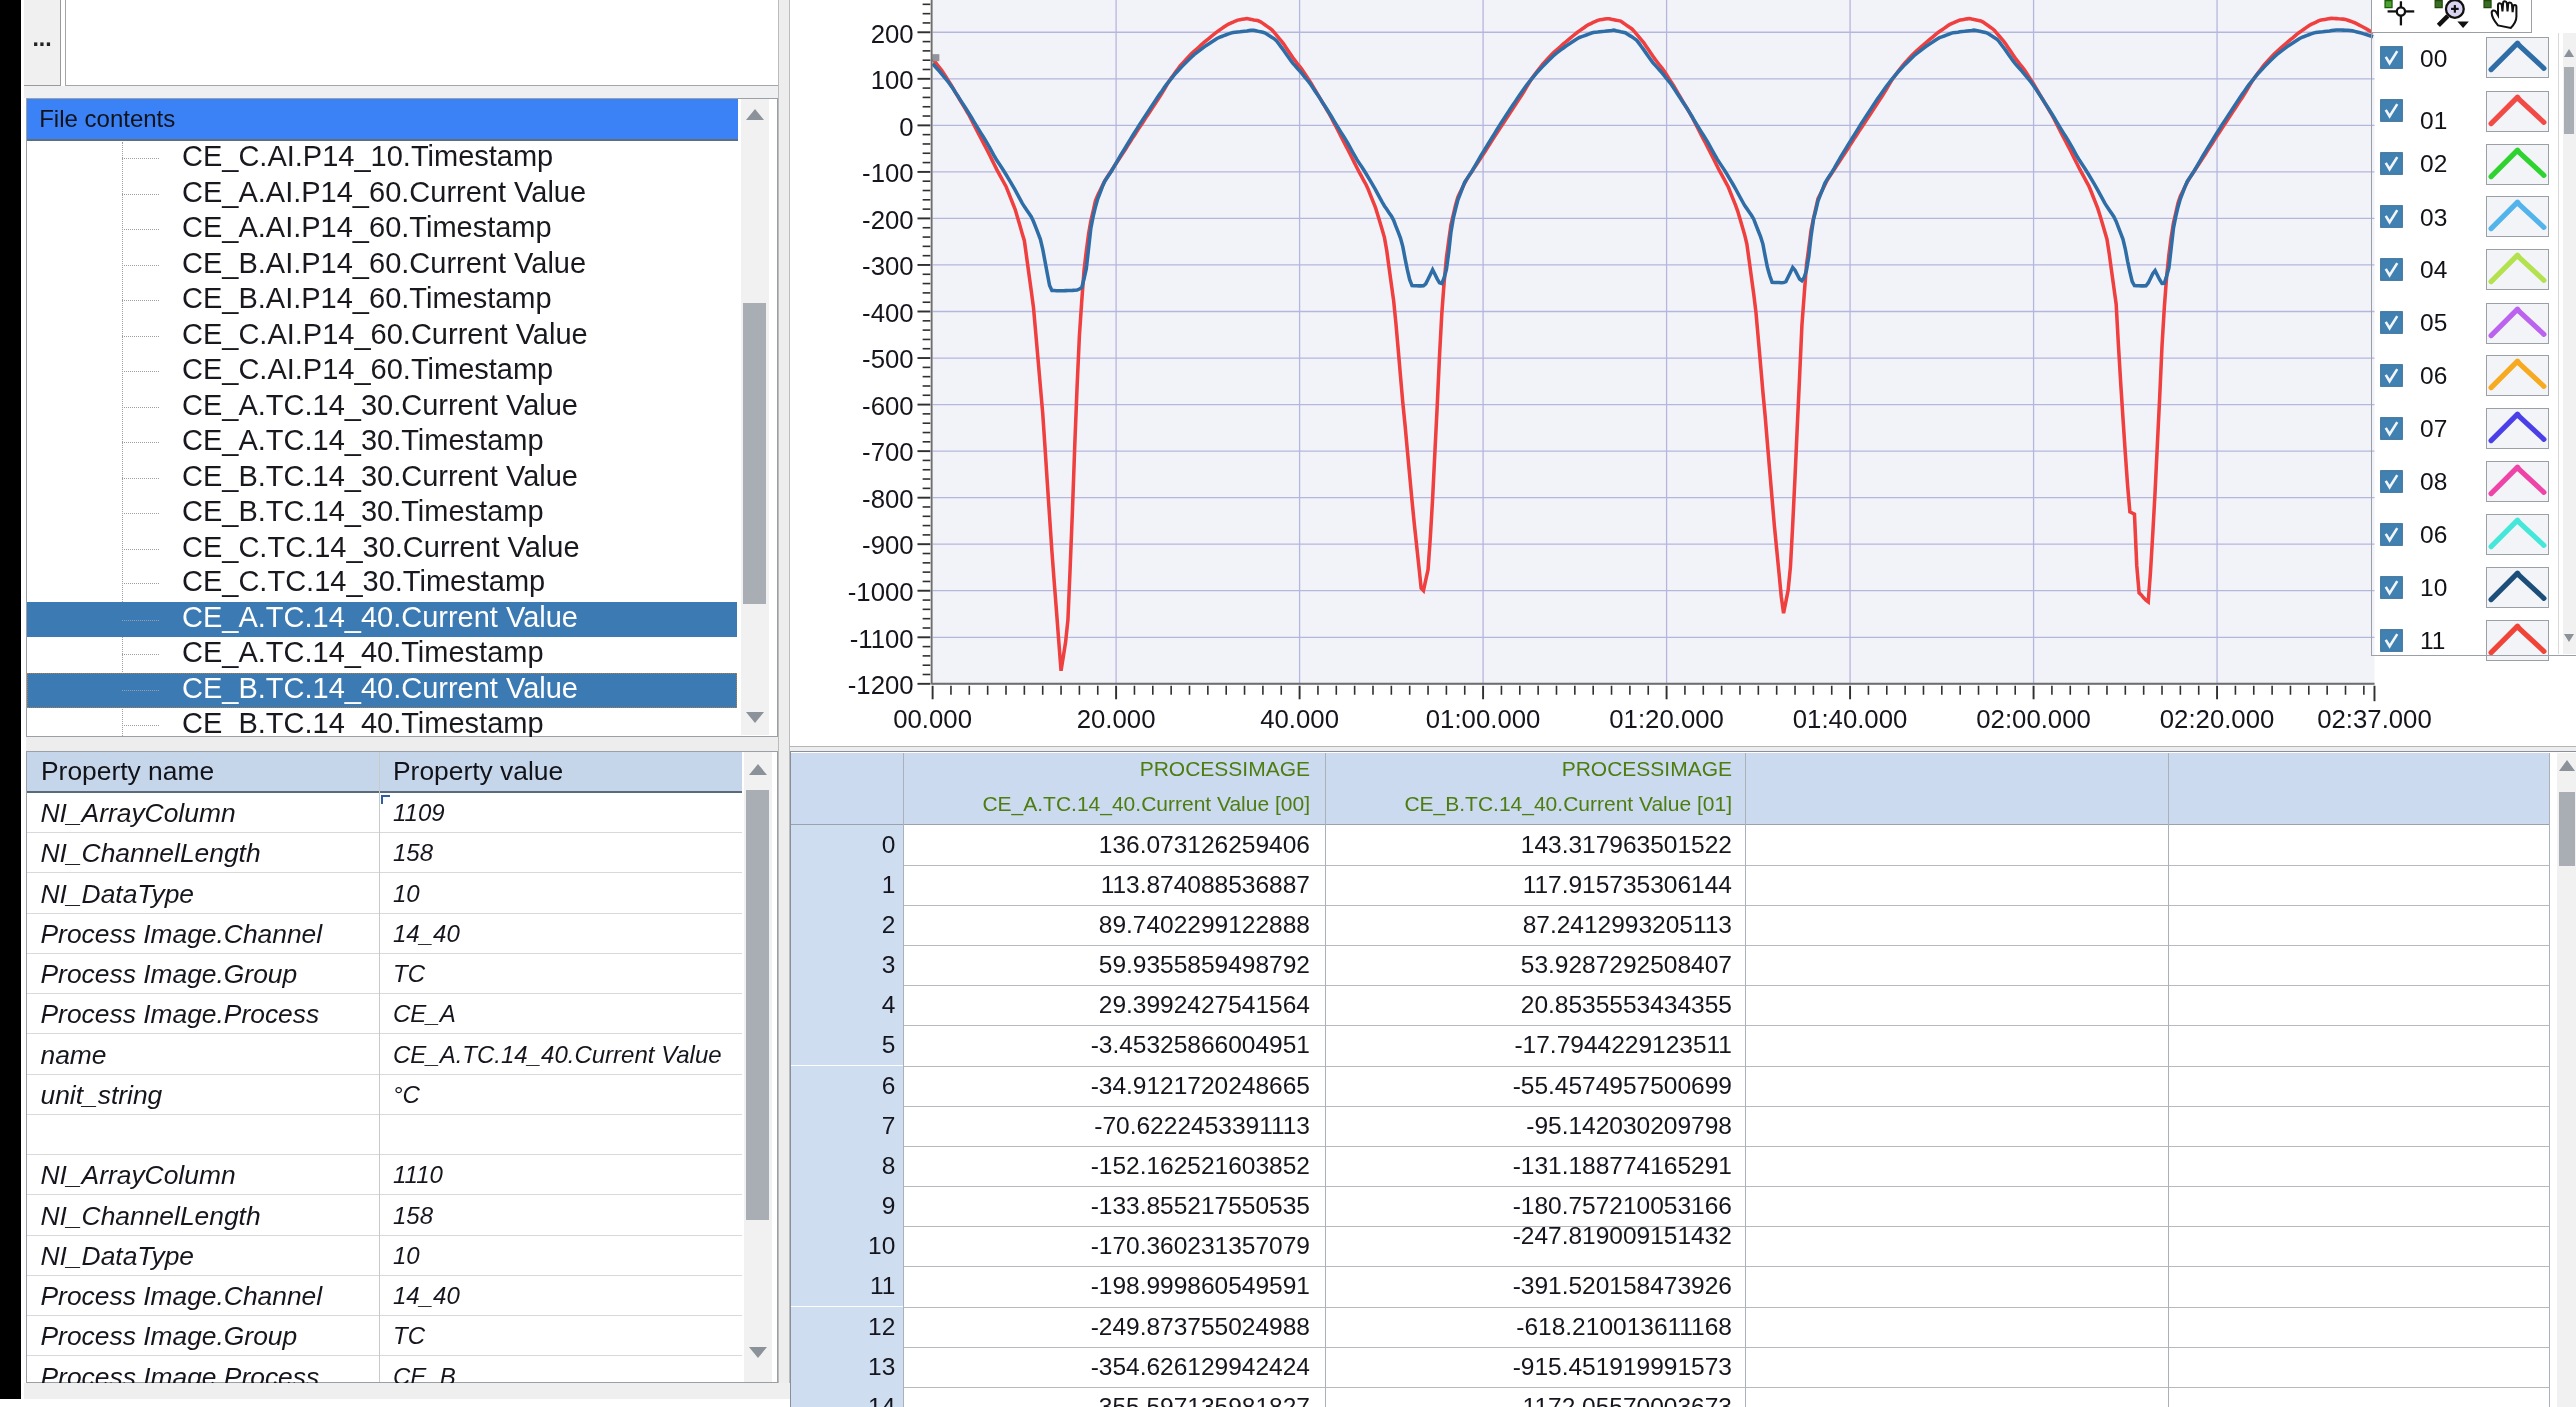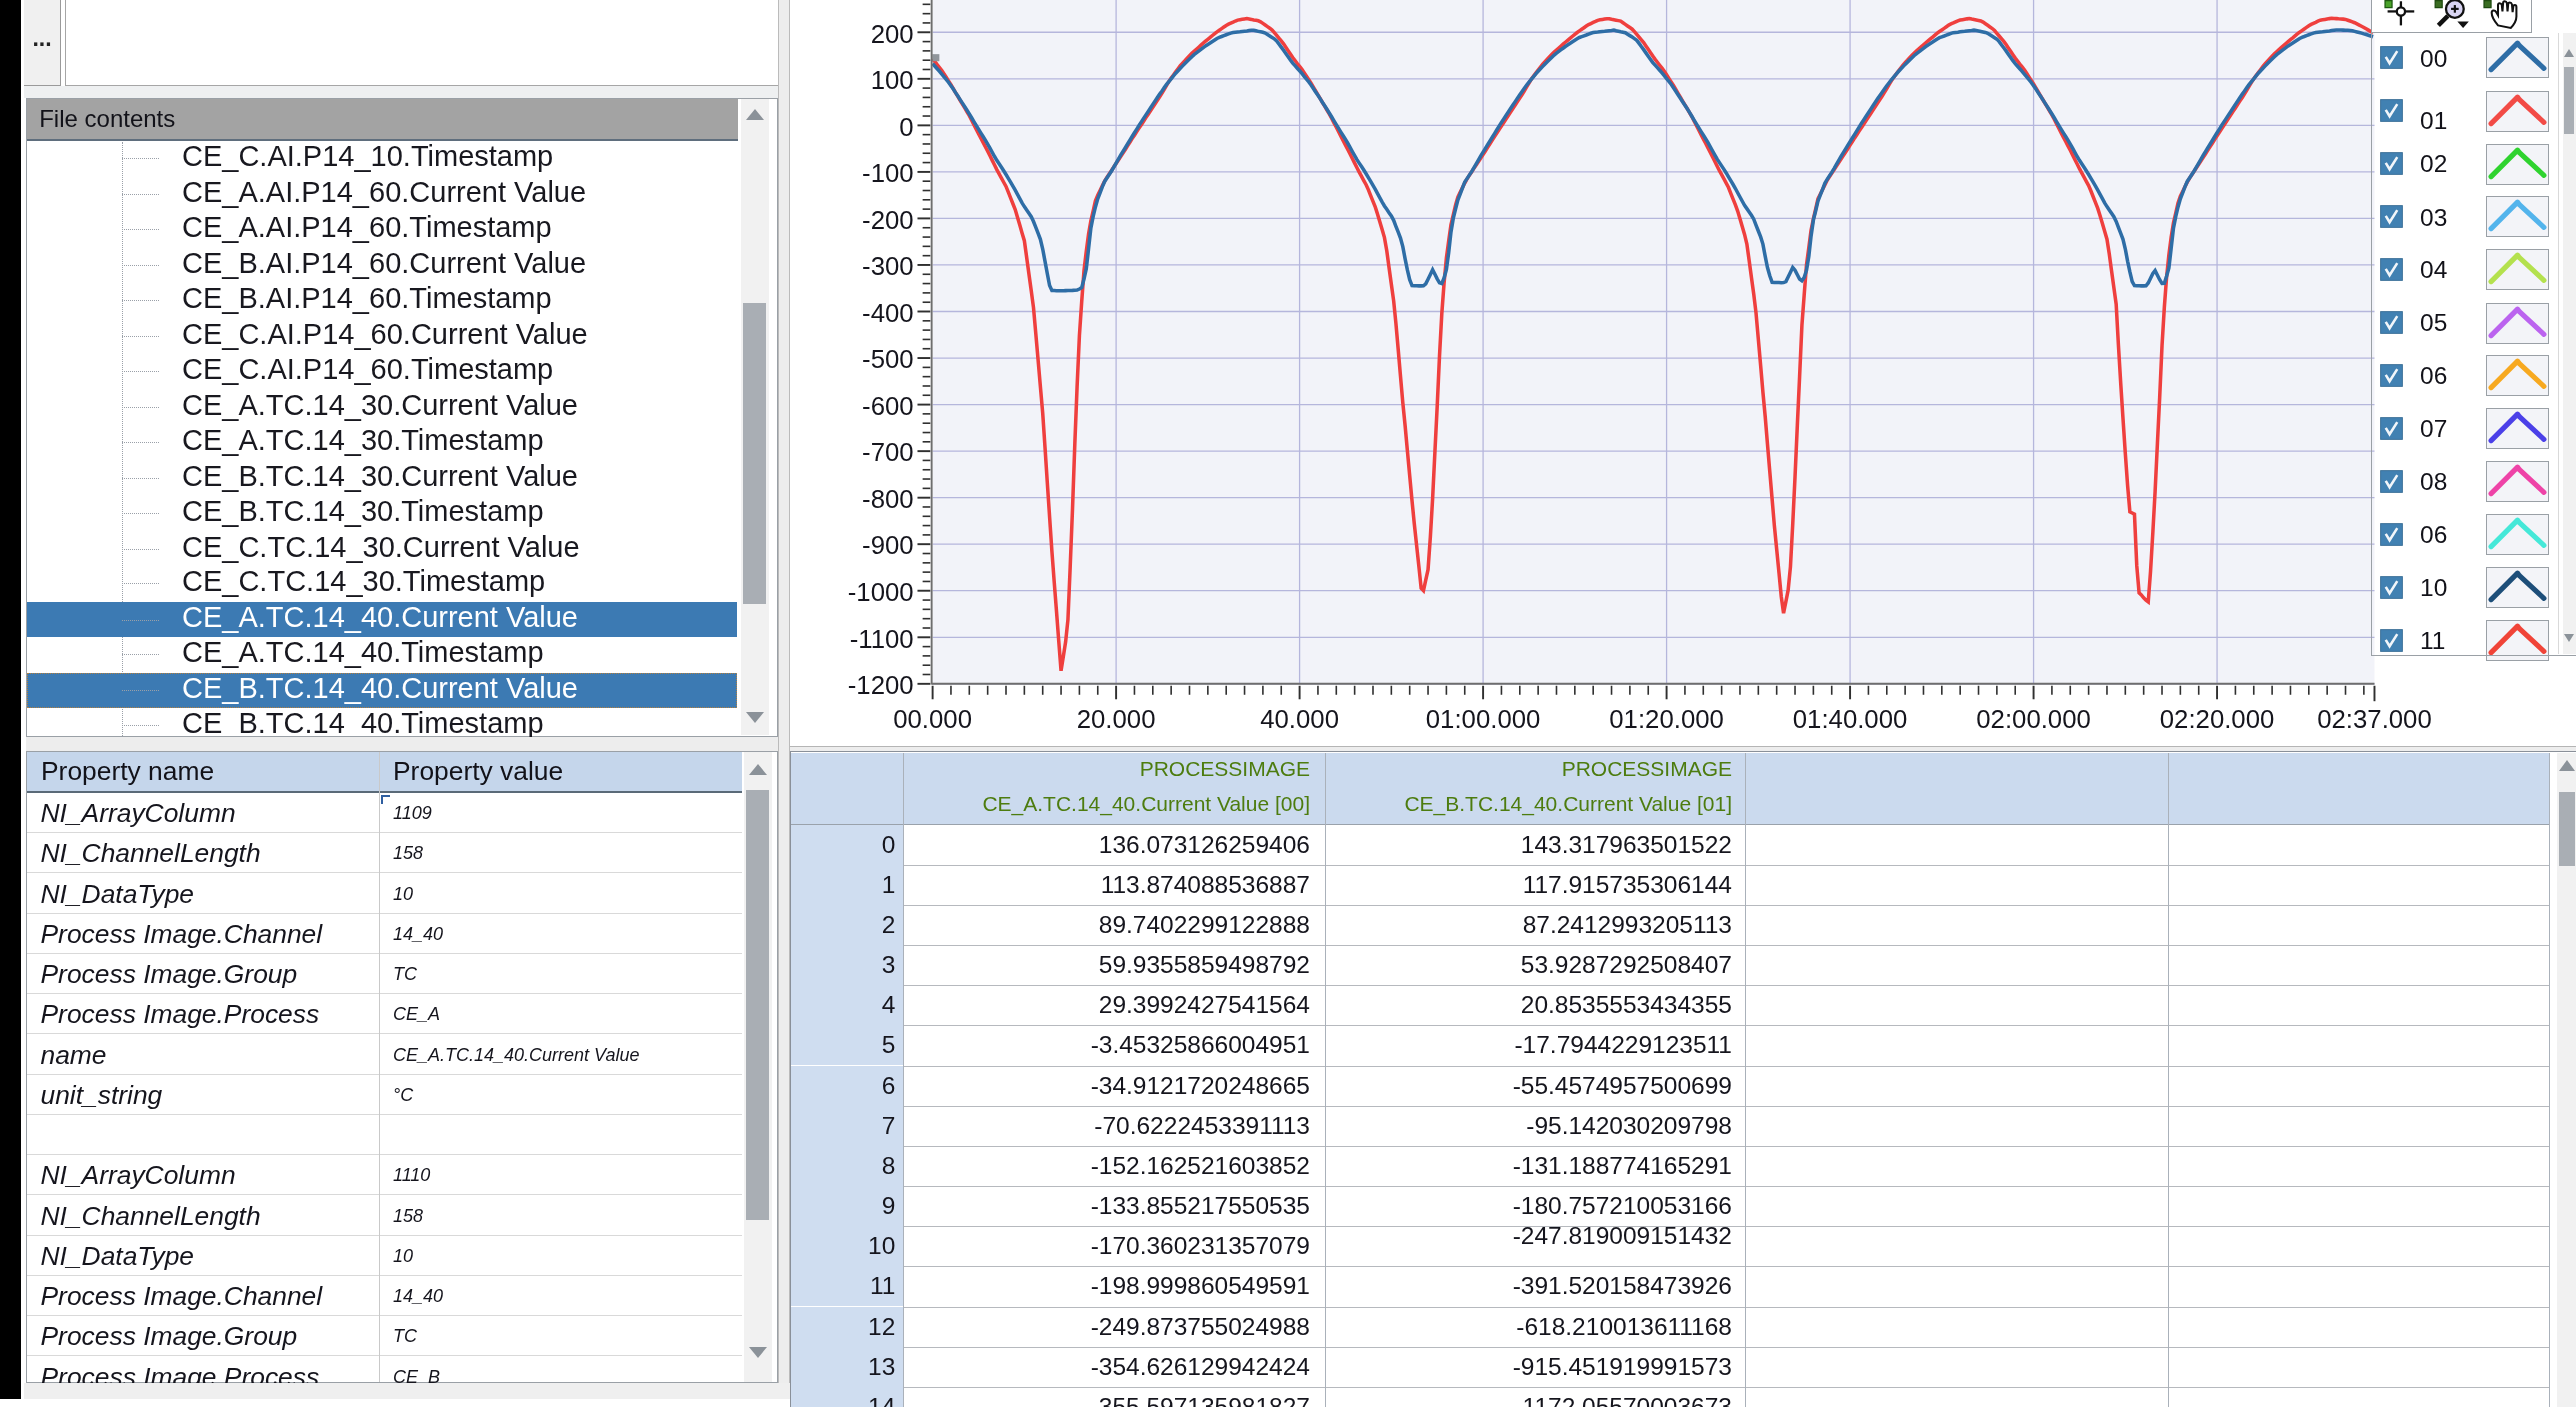--- a/index.html
+++ b/index.html
@@ -3,42 +3,42 @@
 *{margin:0;padding:0;box-sizing:border-box;}
 html,body{width:2576px;height:1408px;overflow:hidden;}
 body{font-family:"Liberation Sans",sans-serif;background:#ffffff;position:relative;}
 .abs{position:absolute;}
 
 #blackbar{left:0;top:0;width:21px;height:1399px;background:#000;}
 #btn{left:24px;top:0;width:37px;height:86px;background:#f0f0f0;border-right:1.3px solid #9a9a9a;border-bottom:1.3px solid #9a9a9a;font-weight:bold;font-size:23px;color:#222;text-align:center;line-height:77px;}
 #toppanel{left:65px;top:0;width:713px;height:86px;background:#fff;border-left:1.9px solid #a6a6a6;border-bottom:1.9px solid #a6a6a6;}
 #topband{left:24px;top:86px;width:754px;height:11.6px;background:#eef0f1;}
 #fcpanel{left:26px;top:98px;width:752px;height:639px;background:#fff;border:1.3px solid #9aa0a6;}
-#fcheader{left:27px;top:99px;width:711px;height:40px;background:#a3a3a3;font-size:24px;color:#121219;line-height:40px;padding-left:12.2px;}
+#fcheader{left:27px;top:99px;width:711px;height:40px;background:#3b82f6;font-size:24px;color:#121219;line-height:40px;padding-left:12.2px;}
 #fcheaderline{left:27px;top:139px;width:711px;height:1.9px;background:#5f6e7d;}
 .trsel{position:absolute;left:27px;width:710px;background:#3c7ab3;}
 .trfocus{outline:1.3px dotted #b5803e;outline-offset:-1.3px;}
 .trcon{position:absolute;left:122px;width:37px;height:0;border-top:1.3px dotted #9aa0a8;}
 .tritem{position:absolute;left:182px;font-size:29px;height:33px;line-height:33px;}
 #treeline{left:122px;top:142px;width:0;height:594px;border-left:1.3px dotted #9aa0a8;}
 
 .sbtrack{position:absolute;background:#f1f1f1;}
 .sbthumb{position:absolute;background:#a9aeb4;}
 .arrow-up{position:absolute;width:0;height:0;border-left:9px solid transparent;border-right:9px solid transparent;border-bottom:11px solid #8b9299;}
 .arrow-dn{position:absolute;width:0;height:0;border-left:9px solid transparent;border-right:9px solid transparent;border-top:11px solid #8b9299;}
 
 #ppanel{left:26px;top:751px;width:752px;height:632px;background:#fff;border:1.3px solid #9aa0a6;}
 #phdr{left:27px;top:752px;width:715px;height:39px;background:#c5d6eb;}
 #phdrline{left:27px;top:791px;width:715px;height:1.9px;background:#5a6a78;}
 #pcoldiv{left:379px;top:752px;width:1.3px;height:630px;background:#c9c9c9;}
 .phname{position:absolute;left:41px;top:752px;font-size:26.4px;line-height:39px;color:#121219;}
 .phval{position:absolute;left:393px;top:752px;font-size:26.4px;line-height:39px;color:#121219;}
 .prow{position:absolute;left:27px;width:715px;border-bottom:1.3px solid #d9d9d9;font-style:italic;}
 .pname{position:absolute;left:13.5px;font-size:26.4px;color:#15151d;top:50%;transform:translateY(-50%);white-space:nowrap;}
-.pval{position:absolute;left:366px;font-size:18px;color:#15151d;top:50%;transform:translateY(-50%);white-space:nowrap;}
+.pval{position:absolute;left:366px;font-size:24px;color:#15151d;top:50%;transform:translateY(-50%);white-space:nowrap;}
 #selcorner{left:381px;top:795px;width:9px;height:9px;border-left:2.6px solid #2f5fa0;border-top:2.6px solid #2f5fa0;}
 
 #vsplit{left:778px;top:0;width:11.6px;height:1408px;background:#ededed;border-left:1.3px solid #bbb;border-right:1.3px solid #bbb;}
 #hsplitL{left:26px;top:737px;width:752px;height:14px;background:#ededed;}
 #hsplitR{left:790px;top:746px;width:1786px;height:7px;background:#ededed;border-top:1.3px solid #b5b5b5;}
 
 #chartpanel{left:790px;top:0;width:1786px;height:746px;background:#fff;}
 
 #legborder{left:2371px;top:0;width:1.3px;height:656px;background:#9aa0a6;}
 #toolbox{left:2372px;top:0;width:160px;height:33px;background:#fff;border-bottom:1.3px solid #9aa0a6;border-right:1.3px solid #9aa0a6;}

